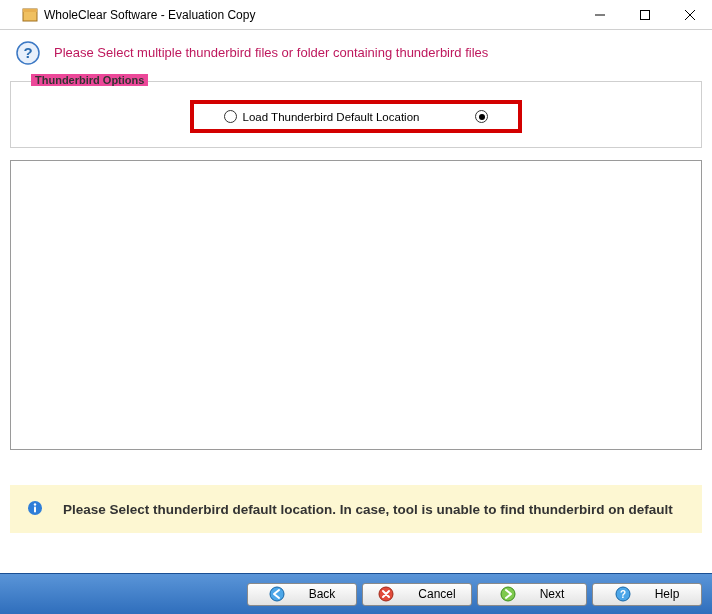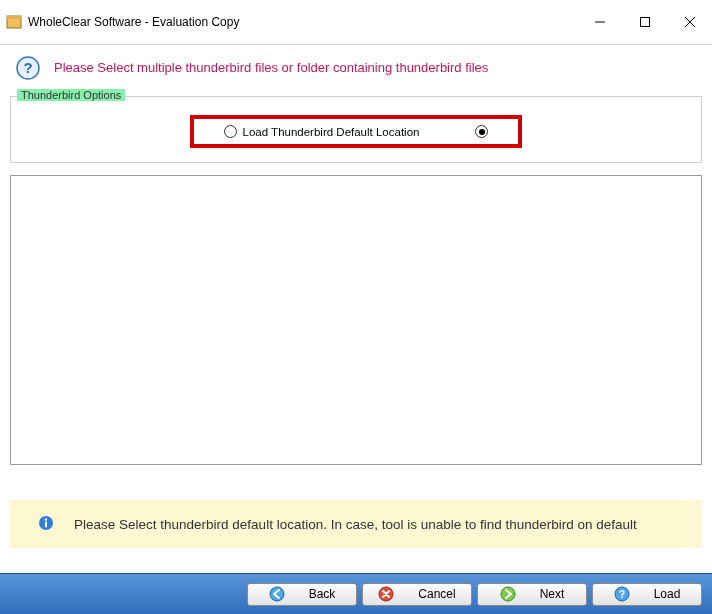--- a/index.html
+++ b/index.html
@@ -1,38 +1,38 @@
 <!DOCTYPE html>
 <html><head>
 <meta charset="utf-8">
 <style>
 * { margin: 0; padding: 0; box-sizing: border-box; }
 body { font-family: "Segoe UI", Tahoma, sans-serif; font-size: 12px; background: #fff; width: 712px; height: 614px; overflow: hidden; }
 
-.titlebar { height: 45px; background: #fff; border-bottom: 1px solid #d0d0d0; display: flex; align-items: center; padding-left: 6px; }
+.titlebar { height: 30px; background: #fff; border-bottom: 1px solid #d0d0d0; display: flex; align-items: center; padding-left: 22px; }
 .titlebar .app-icon { width: 16px; height: 16px; margin-right: 6px; }
 .titlebar .title { flex: 1; font-size: 12px; color: #000; }
 .titlebar .winbtn { width: 45px; height: 29px; display: flex; align-items: center; justify-content: center; cursor: pointer; }
 
 .header { height: 45px; display: flex; align-items: center; padding: 0 12px 0 16px; }
 .header .qicon { width: 24px; height: 24px; margin-right: 14px; }
 .header .htext { font-size: 13px; color: #be185d; }
 
 .options-wrap { margin: 6px 10px 0 10px; }
 .fieldset { border: 1px solid #cfcfcf; position: relative; padding: 18px 10px 14px 10px; }
-.fieldset .legend { position: absolute; top: -8px; left: 6px; background: #86efac; padding: 0 4px; font-size: 11px; color: #333; }
+.fieldset .legend { position: absolute; top: -8px; left: 20px; background: #ec4899; padding: 0 4px; font-size: 11px; color: #333; font-weight: bold; }
 .opts-row { display: flex; justify-content: center; gap: 56px; border: 4px solid #d30000; padding: 6px 30px; width: fit-content; margin: 0 auto; }
 .radio-item { display: flex; align-items: center; gap: 6px; cursor: pointer; }
 .radio-outer { width: 13px; height: 13px; border: 1px solid #333; border-radius: 50%; display: flex; align-items: center; justify-content: center; }
 .radio-inner { width: 6px; height: 6px; background: #000; border-radius: 50%; }
 .radio-label { font-size: 11.5px; }
 
 .content-box { margin: 12px 10px 0 10px; height: 290px; border: 1px solid #9a9a9a; background: #fff; }
 
-.hint-bar { margin: 35px 10px 0 10px; height: 48px; background: #fdf7d2; display: flex; align-items: center; padding: 0 28px; gap: 20px; overflow: hidden; }
+.hint-bar { margin: 35px 10px 0 10px; height: 48px; background: #fdf7d2; display: flex; align-items: center; padding: 0 17px; gap: 20px; overflow: hidden; font-weight: bold; }
 .hint-text { font-size: 13.5px; color: #333; white-space: nowrap; }
 
 .footer { position: absolute; bottom: 0; left: 0; right: 0; height: 41px; background: linear-gradient(#5a95d8, #2f6ebc); border-top: 1px solid #1a4f94; display: flex; align-items: center; justify-content: flex-end; padding-right: 10px; gap: 5px; }
 .btn { width: 110px; height: 23px; background: linear-gradient(#fefefe, #e3e3e3); border: 1px solid #8a8a8a; border-radius: 3px; display: flex; align-items: center; justify-content: center; gap: 24px; font-size: 12px; cursor: pointer; }
 .btn .bicon { width: 16px; height: 16px; display: flex; align-items: center; justify-content: center; }
 </style>
 </head>
 <body>
 
 <div class="titlebar">
@@ -129,15 +129,15 @@
     </span>
     <span>Next</span>
   </button>
   <button class="btn">
     <span class="bicon">
       <svg viewBox="0 0 16 16">
           <circle cx="8" cy="8" r="7" fill="#4ca6e8" stroke="#1766a6"></circle>
           <text x="8" y="12" text-anchor="middle" font-size="10" font-weight="bold" fill="#fff">?</text>
         </svg>
     </span>
-    <span>Load</span>
+    <span>Help</span>
   </button>
 </div>
 
 </body></html>

